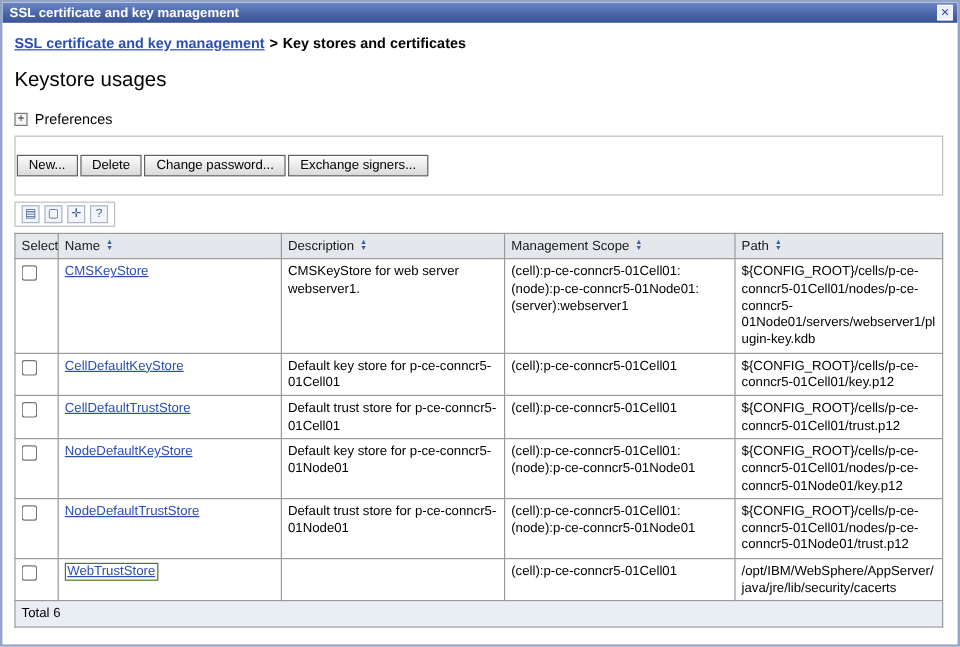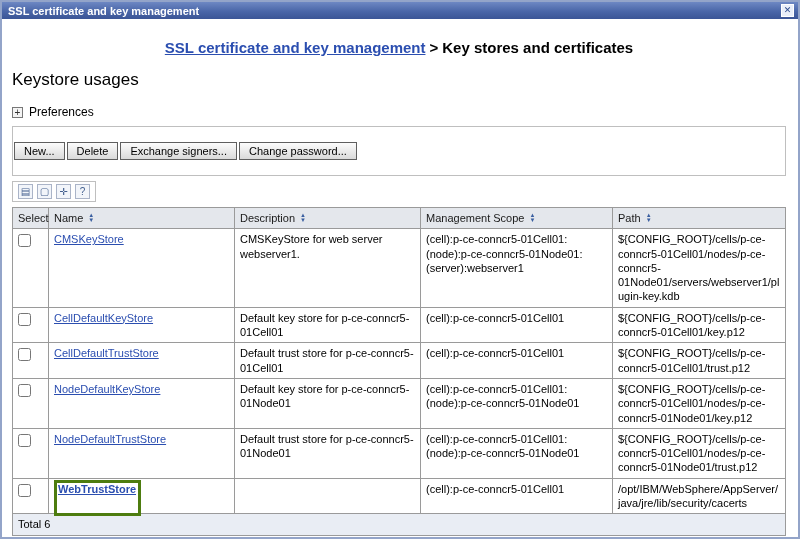--- a/index.html
+++ b/index.html
@@ -28,21 +28,21 @@
   .close-btn {
     width: 13px; height: 13px;
     background: #e9eef9; border: 1px solid #ffffff;
     color: #2c4a8c; font-size: 9px; line-height: 11px;
     text-align: center; cursor: default; font-weight: bold;
   }
 
   .content { padding: 8px 12px 0 10px; }
 
   
-  .breadcrumb { font-size: 15px; font-weight: bold; color: #000; margin-top: 12px; text-align: center; }
+  .breadcrumb { font-size: 12px; font-weight: bold; color: #000; margin-top: 2px; }
   .breadcrumb a { color: #2b4eb0; text-decoration: underline; }
   .crumb-sep { margin: 0 4px; }
 
   .description { font-size: 11.5px; color: #000; margin-top: 11px; }
 
   .field-label { font-size: 17px; color: #000; margin-top: 14px; }
 
   
   .dropdown {
     margin: 4px 0 0 14px;
@@ -130,21 +130,21 @@
   .sort span { font-size: 6px; line-height: 5px; color: #3a5fa0; }
 
   td.note-row {
     background: #dbe4f2;
     font-size: 11px;
     padding: 3px 6px;
   }
   td.sel-cell { text-align: center; }
   td.sel-cell input { width: 13px; height: 13px; margin: 2px 0 0 0; }
   table.keystores a { color: #2b4eb0; text-decoration: underline; }
-  a.hl { border: 3px solid #4d7c0f; padding: 0 2px 18px 1px; font-weight: bold; }
+  a.hl { border: 1px solid #4d7c0f; padding: 0 2px 1px 1px; }
   td.footer-row {
     background: #e9edf4;
     font-size: 11px;
     padding: 4px 6px 4px 16px;
   }
 </style>
 </head>
 <body>
 
 <div class="window">
@@ -164,22 +164,22 @@
     <div class="field-label">Keystore usages</div>
 
     <div class="prefs">
       <span class="expand-box">+</span>
       <span>Preferences</span>
     </div>
 
     <div class="button-bar">
       <button class="ws-btn">New...</button>
       <button class="ws-btn">Delete</button>
+      <button class="ws-btn">Change password...</button>
       <button class="ws-btn">Exchange signers...</button>
-      <button class="ws-btn">Change password...</button>
     </div>
 
     <div class="icon-bar">
       <span class="tbl-icon">▤</span>
       <span class="tbl-icon">▢</span>
       <span class="tbl-icon">✛</span>
       <span class="tbl-icon">?</span>
     </div>
 
     <table class="keystores">

